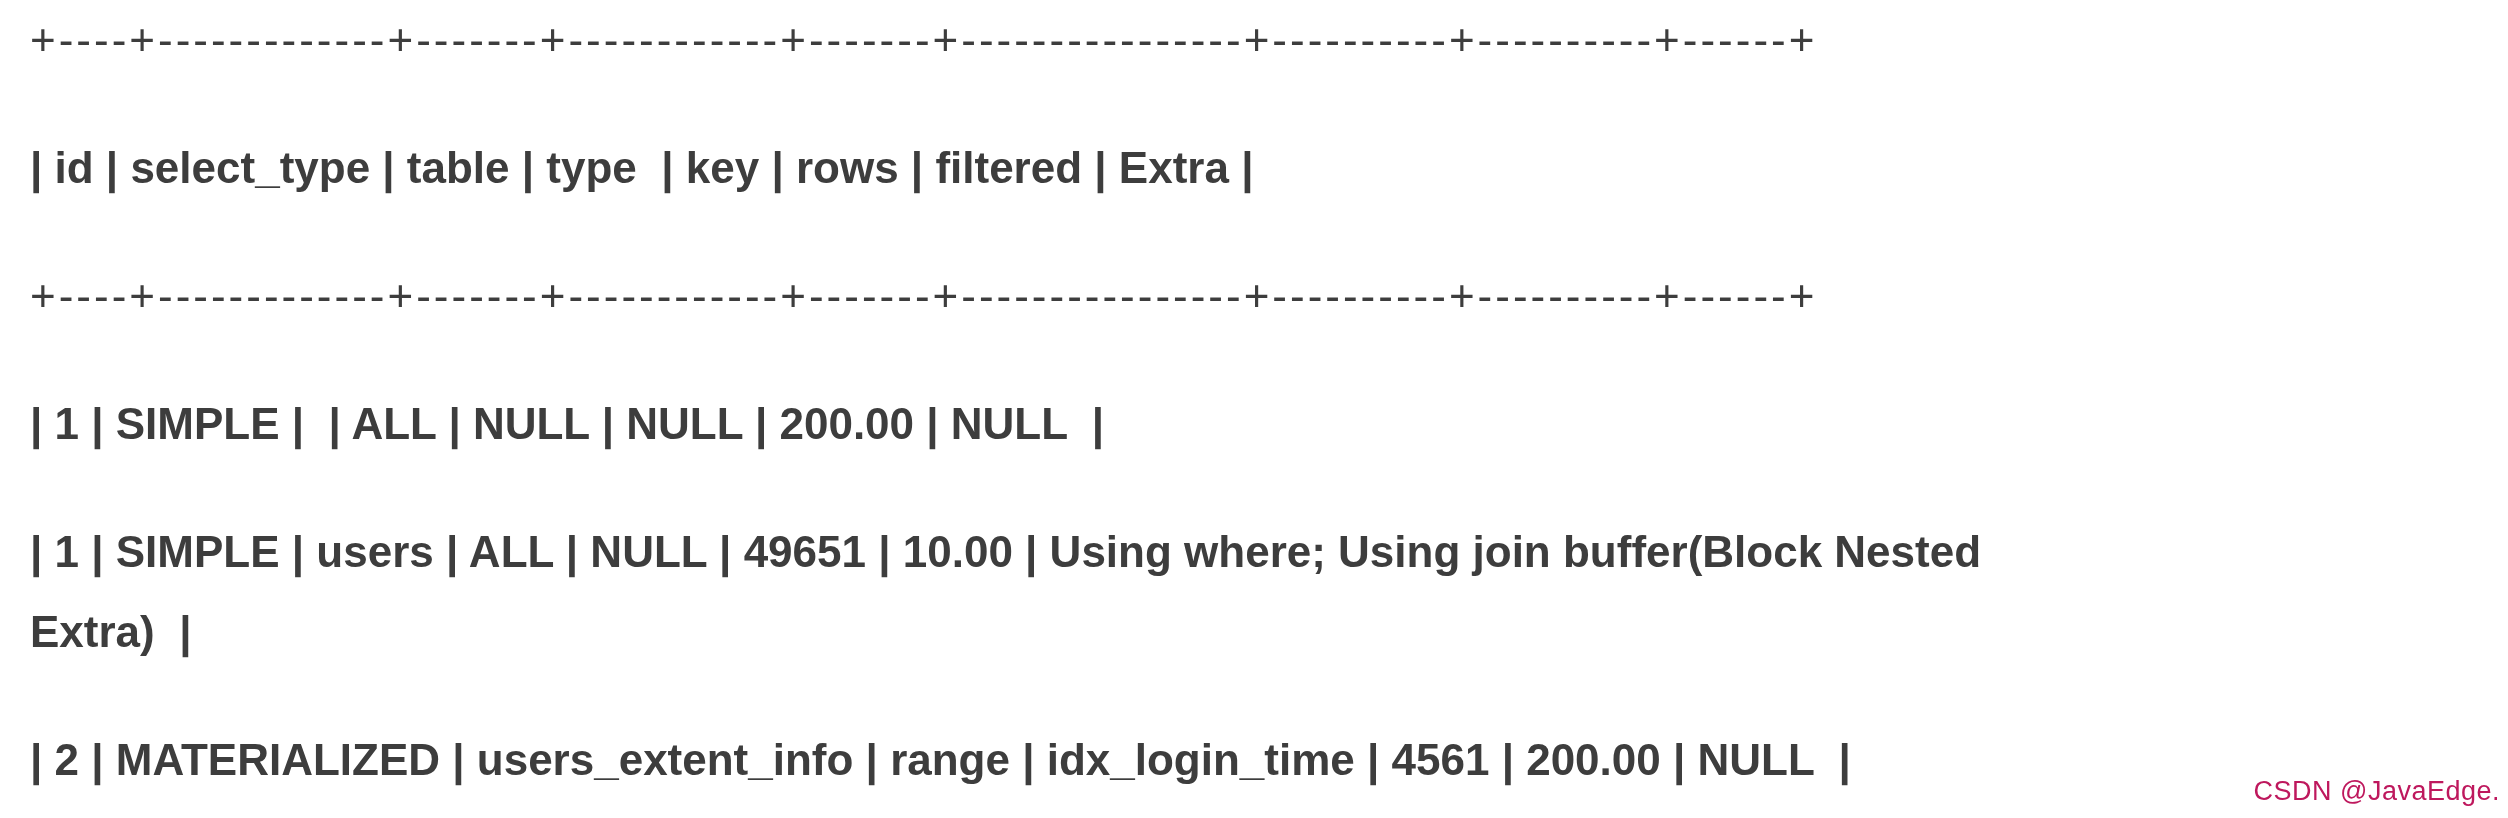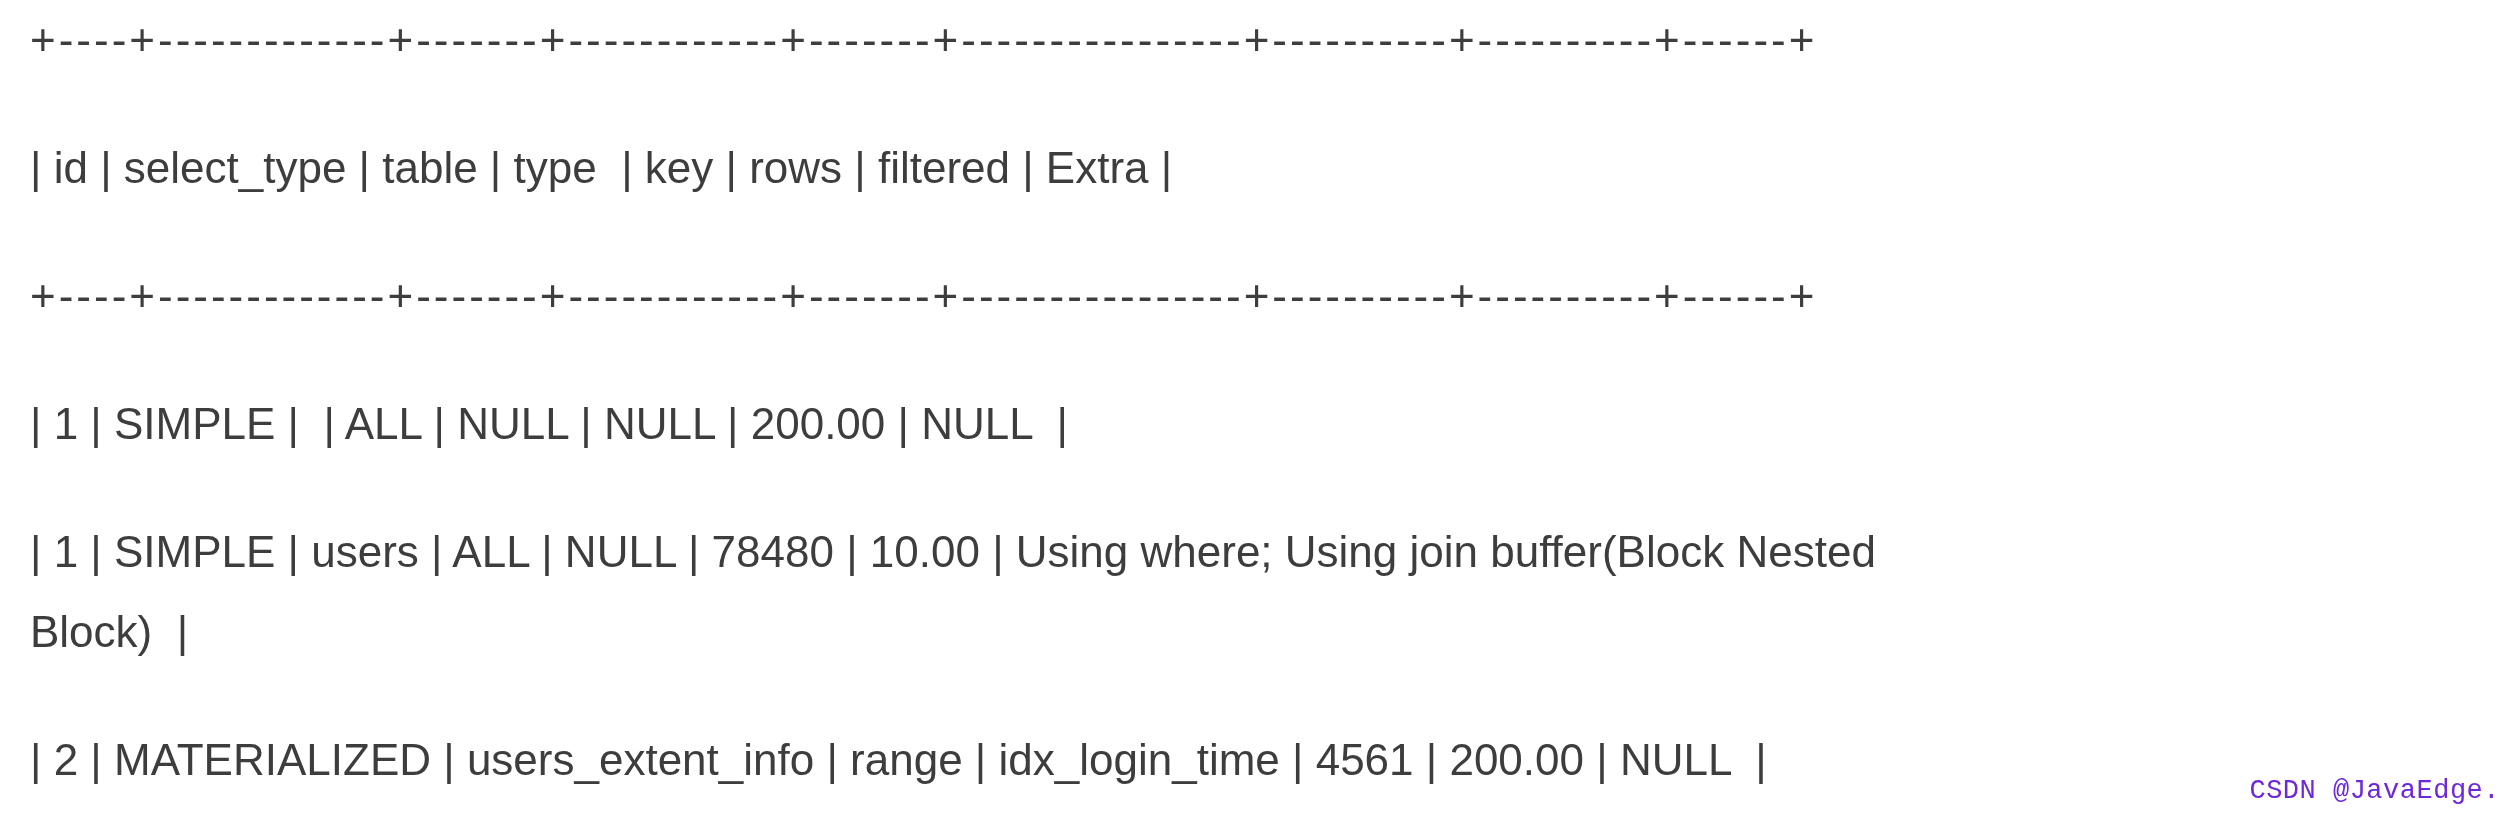--- a/index.html
+++ b/index.html
@@ -15,54 +15,53 @@
     box-sizing: border-box;
     padding: 0 10px 0 30px;
     font-family: "Liberation Sans", "DejaVu Sans", sans-serif;
     color: #3d3d3d;
   }
   .line {
     font-size: 44px;
     line-height: 80px;
     margin: 0 0 48px 0;
     white-space: pre;
-    font-weight: 400;
+    font-weight: 700;
   }
   .line.border {
     letter-spacing: 3px;
     font-weight: 500;
   }
   .line.nogap {
     margin-bottom: 0;
   }
   .line.last {
     margin-bottom: 0;
   }
   .watermark {
     position: absolute;
     right: 8px;
     bottom: 12px;
     font-size: 27px;
     line-height: 30px;
-    color: #6d28d9;
+    color: #be185d;
     letter-spacing: 0.5px;
     white-space: pre;
-    font-family: Liberation Mono, monospace;
   }
 </style>
 </head>
 <body>
 
 <p class="line border">+----+-------------+-------+------------+-------+----------------+----------+----------+------+</p>
 
 <p class="line">| id | select_type | table | type  | key | rows | filtered | Extra |</p>
 
 <p class="line border">+----+-------------+-------+------------+-------+----------------+----------+----------+------+</p>
 
 <p class="line">| 1 | SIMPLE |  | ALL | NULL | NULL | 200.00 | NULL  |</p>
 
-<p class="line nogap">| 1 | SIMPLE | users | ALL | NULL | 78480 | 10.00 | Using where; Using join buffer(Block Nested</p>
+<p class="line nogap">| 1 | SIMPLE | users | ALL | NULL | 49651 | 10.00 | Using where; Using join buffer(Block Nested</p>
 
-<p class="line">Block)  |</p>
+<p class="line">Extra)  |</p>
 
 <p class="line last">| 2 | MATERIALIZED | users_extent_info | range | idx_login_time | 4561 | 200.00 | NULL  |</p>
 
 <div class="watermark">CSDN @JavaEdge.</div>
 
 </body></html>

